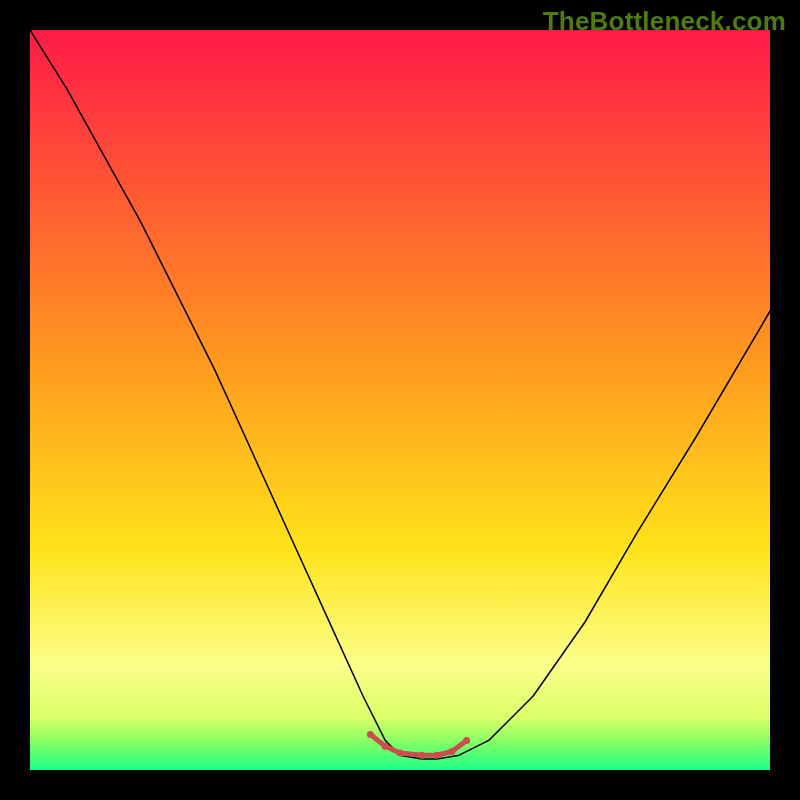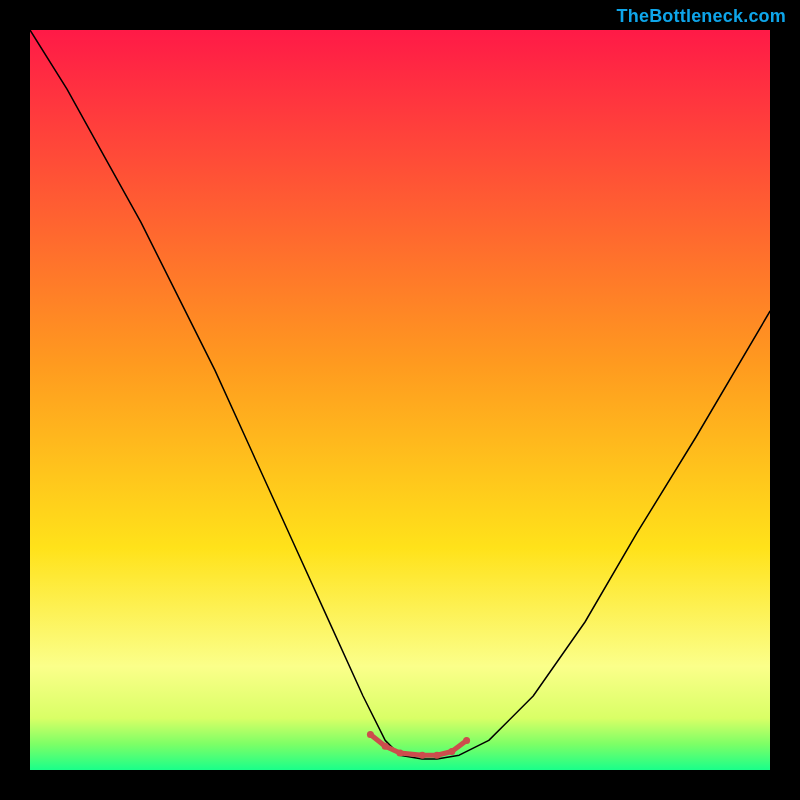--- a/index.html
+++ b/index.html
@@ -13,22 +13,22 @@
   .frame {
     position: relative;
     width: 800px;
     height: 800px;
     background: #000;
   }
   .watermark {
     position: absolute;
     top: 6px;
     right: 14px;
-    color: #0ea5e9;
-    font-size: 18px;
+    color: #4d7c0f;
+    font-size: 26px;
     font-weight: 600;
     letter-spacing: 0.2px;
     z-index: 5;
     user-select: none;
   }
   .plot-outer {
     position: absolute;
     left: 30px;
     top: 30px;
     width: 740px;

